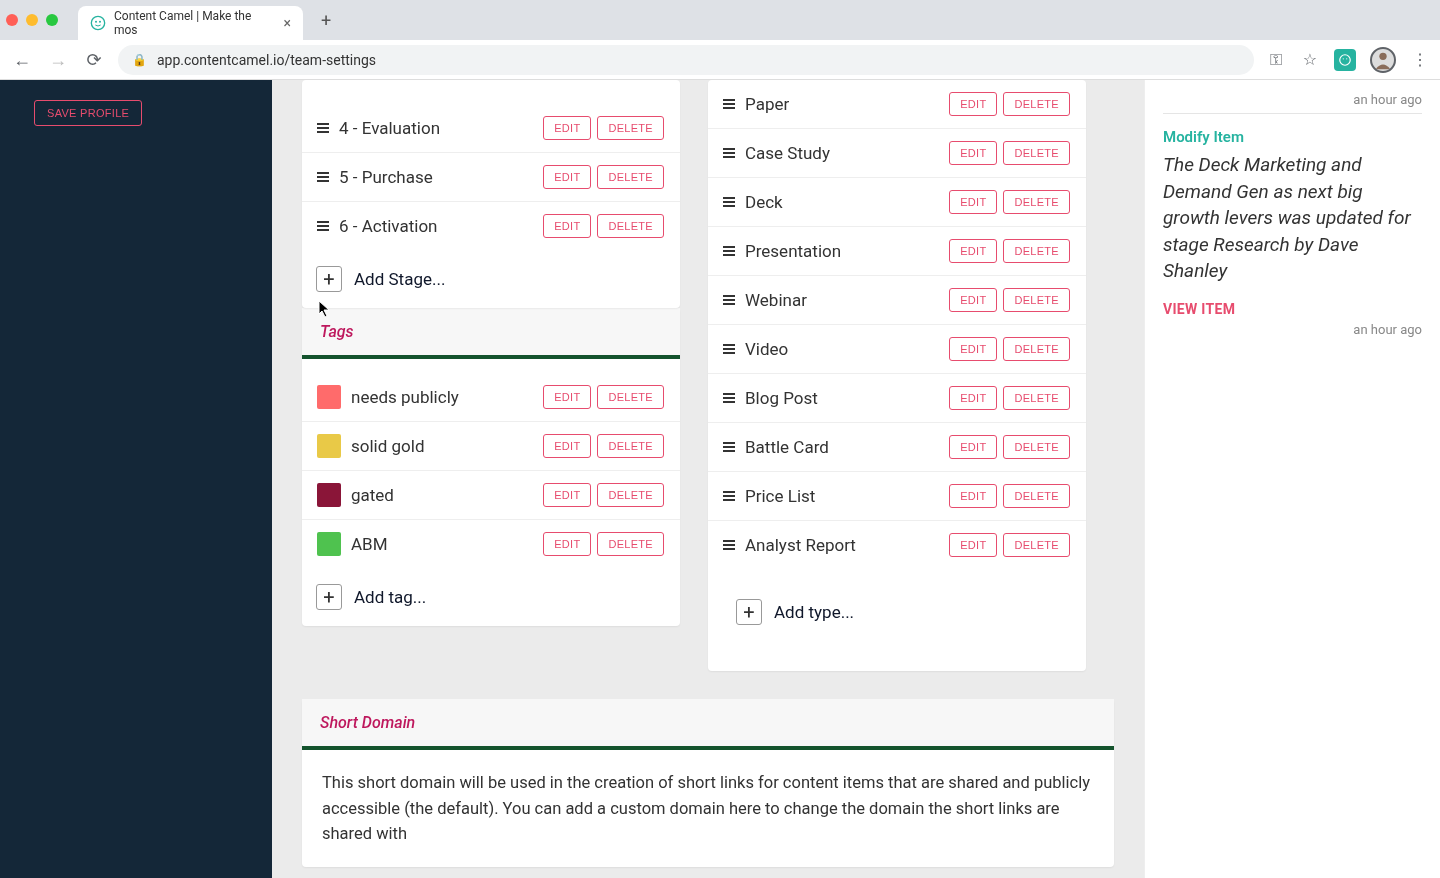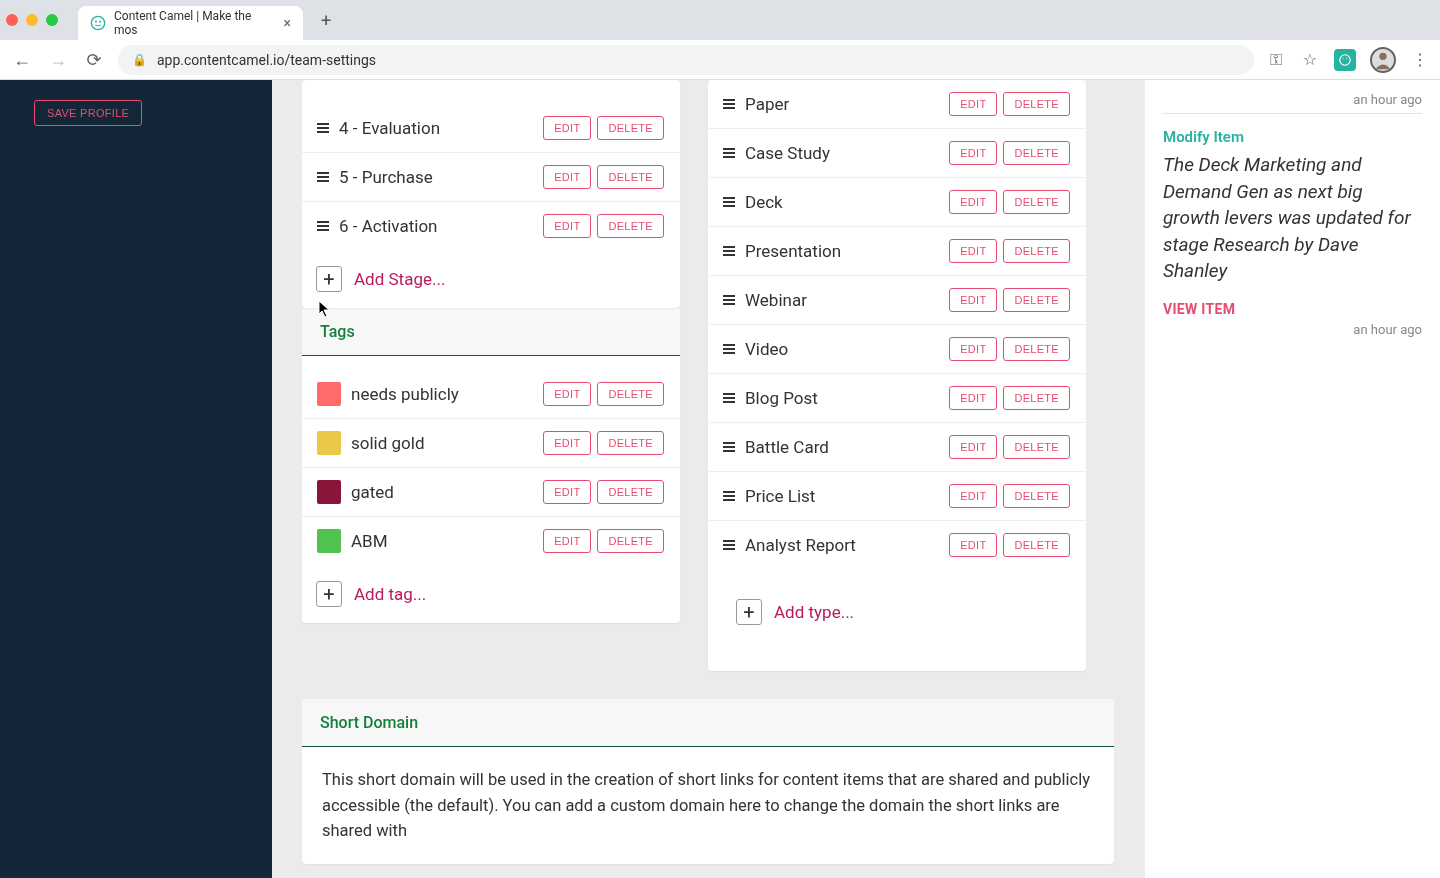--- a/index.html
+++ b/index.html
@@ -112,24 +112,25 @@
 }
 
 .card {
   background: #fff;
   border-radius: 4px;
   box-shadow: 0 1px 2px rgba(0,0,0,.06);
 }
 .card-header {
   background: #f7f7f7;
   padding: 14px 18px;
-  color: #15803d;
+  color: #be185d;
   font-size: 16px;
   font-weight: 500;
-  border-bottom: 1px solid #14532d;
+  border-bottom: 4px solid #14532d;
+  font-style: italic;
 }
 .card-body { padding: 0; }
 
 .col-left { width: 378px; display:flex; flex-direction:column; }
 .col-right { width: 378px; }
 
 .row {
   display: flex;
   align-items: center;
   padding: 12px 16px 12px 15px;
@@ -150,21 +151,21 @@
   letter-spacing: 0.3px;
 }
 .plus-box {
   width: 26px; height: 26px;
   border: 1px solid #999;
   border-radius: 3px;
   display:flex; align-items:center; justify-content:center;
   font-size: 20px; color:#333;
 }
 .add-row { padding: 16px 16px 16px 14px; display:flex; align-items:center; gap:12px; }
-.add-row .add-label { color:#be185d; font-size: 17px; }
+.add-row .add-label { color:#0f172a; font-size: 17px; }
 
 .tag-swatch { width: 24px; height: 24px; border-radius: 2px; }
 
 .short-domain-card { width: 812px; }
 .short-domain-body { padding: 20px 20px; font-size: 16.5px; color:#333; line-height:1.55; }
 
 
 .activity {
   width: 296px;
   background: #fff;

